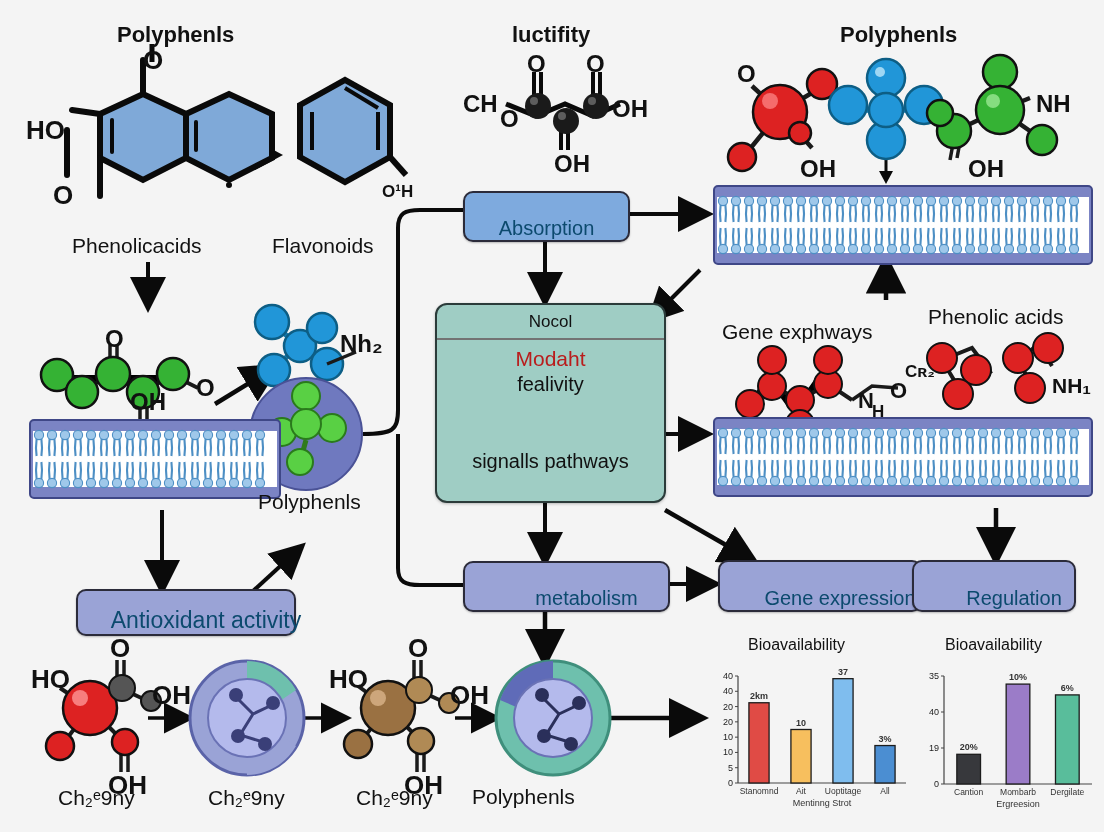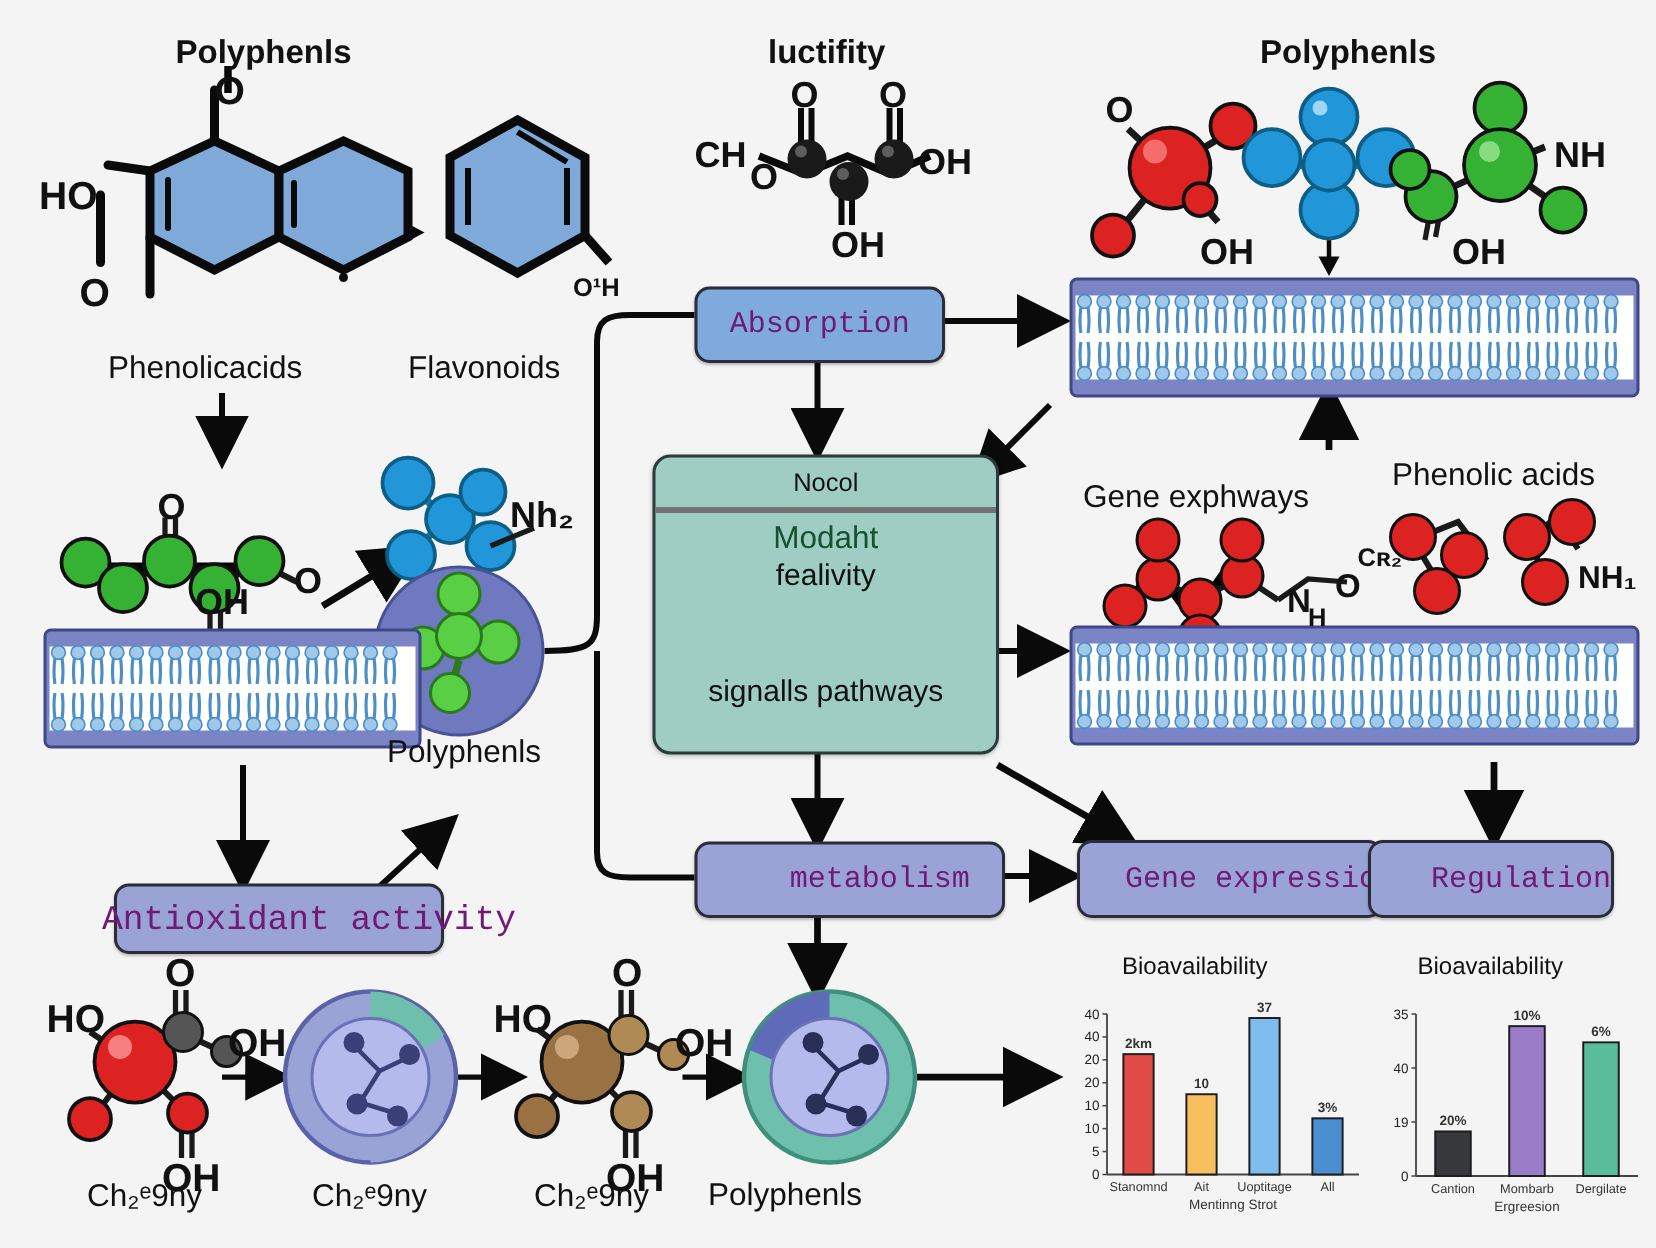--- a/index.html
+++ b/index.html
@@ -7,25 +7,24 @@
   body{
     width:1104px;height:832px;
     background:#f4f4f4;
     font-family:"Liberation Sans", sans-serif;
     overflow:hidden;
     position:relative;
   }
   #stage{position:absolute;left:0;top:0;width:1104px;height:832px;}
   .lbl{position:absolute;color:#111;font-weight:700;white-space:nowrap;}
   .box{
-    position:absolute;display:flex;align-items:center;justify-content:center;
+    position:absolute;display:flex;align-items:flex-end;justify-content:center;
     border:2px solid #2b2b3a;border-radius:10px;
-    color:#701a75;font-size:20px;white-space:nowrap;
+    color:#0c4a6e;font-size:20px;white-space:nowrap;
     box-shadow:0 1px 2px rgba(0,0,0,.25);
-    font-family:Liberation Mono, monospace;
   }
   .box.blue{background:#7eaade;}
   .box.periw{background:#9aa3d6;padding-left:40px;}
   svg{position:absolute;left:0;top:0;overflow:visible;}
   .cap{position:absolute;font-size:21px;color:#111;white-space:nowrap;}
   .chartTitle{position:absolute;font-size:16px;color:#111;white-space:nowrap;}
   .tick{font-size:9px;fill:#222;}
   .xlab{font-size:8.5px;fill:#333;}
   .vlab{font-size:9px;fill:#333;font-weight:700;}
   .axlab{font-size:9px;fill:#333;}
@@ -768,25 +767,25 @@
     <span>Regulation</span>
   </div>
 
   <div class="box periw" style="left:76px;top:589px;width:176px;height:43px;font-size:23px;">
     <span>Antioxidant activity</span>
   </div>
 
   <div style="position:absolute;left:435px;top:303px;width:227px;height:196px;
               background:#9fcdc4;border:2px solid #2b3b3a;border-radius:12px;
               box-shadow:0 1px 3px rgba(0,0,0,.25);">
-    <div style="height:33px;border-bottom:4px solid #737373;display:flex;align-items:center;justify-content:center;
+    <div style="height:33px;border-bottom:2px solid #737373;display:flex;align-items:center;justify-content:center;
                 font-size:17px;color:#111;">
       <span>Nocol</span>
     </div>
-    <div style="position:absolute;left:0;right:0;top:42px;text-align:center;font-size:21px;color:#14532d;">
+    <div style="position:absolute;left:0;right:0;top:42px;text-align:center;font-size:21px;color:#b91c1c;">
       <span>Modaht</span>
     </div>
     <div style="position:absolute;left:0;right:0;top:68px;text-align:center;font-size:20px;color:#111;">
       <span>fealivity</span>
     </div>
     <div style="position:absolute;left:0;right:0;bottom:28px;text-align:center;font-size:20px;color:#111;">
       <span>signalls pathways</span>
     </div>
   </div>
 

